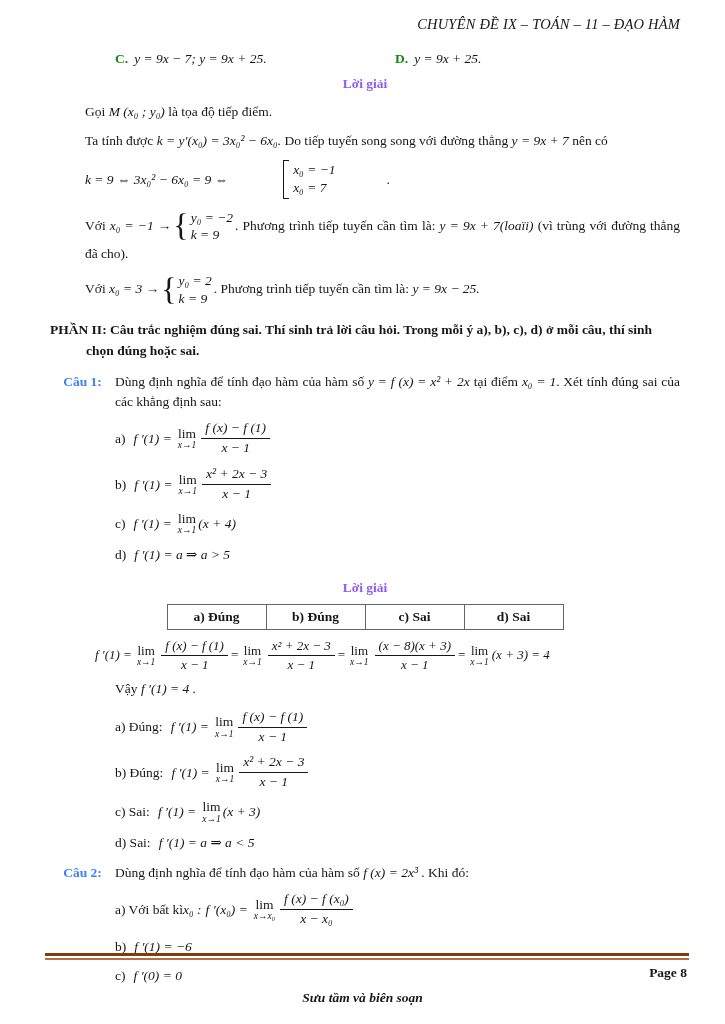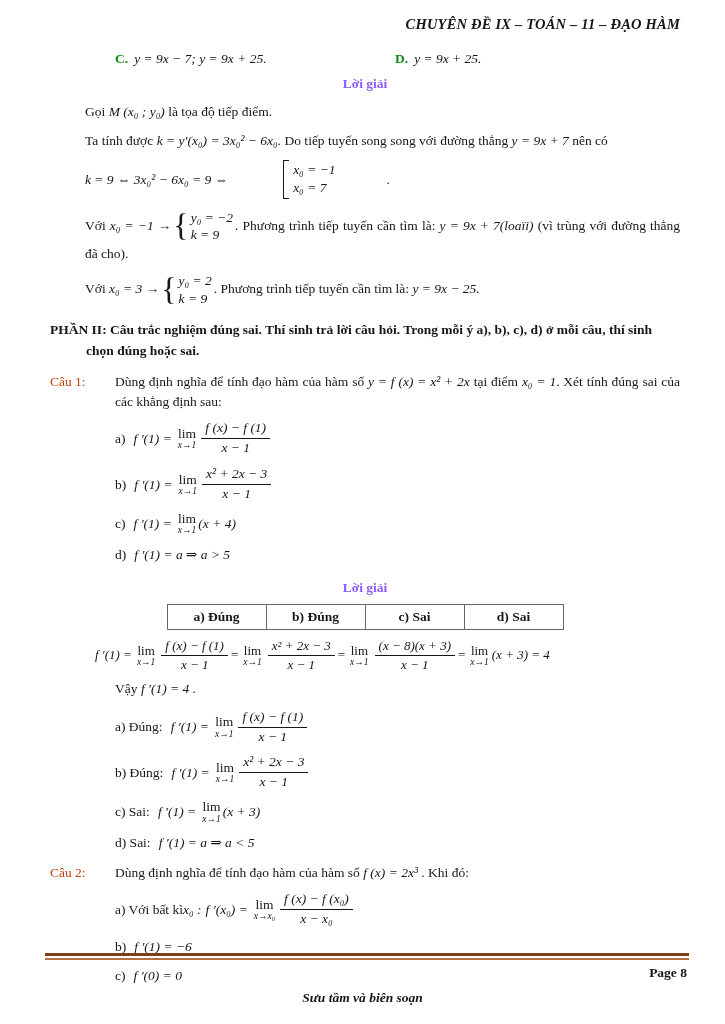--- a/index.html
+++ b/index.html
@@ -4,21 +4,21 @@
 <style>
   html,body{margin:0;padding:0;background:#fff;}
   .page{
     position:relative; width:725px; height:1024px; overflow:hidden;
     background:#fff; box-sizing:border-box;
     padding:14px 45px 0 50px;
     font-family:"Liberation Serif","DejaVu Serif",serif;
     font-size:13.5px; color:#161616; line-height:1.45;
   }
   .math{font-style:italic; font-family:"Liberation Serif","DejaVu Serif",serif;}
-  .doc-header{text-align:right; font-weight:bold; font-style:italic; font-size:14.5px; margin-bottom:14px; letter-spacing:.2px;}
+  .doc-header{text-align:right; font-weight:normal; font-style:italic; font-size:14.5px; margin-bottom:14px; letter-spacing:.2px;}
   
   .options{display:flex; margin-left:65px; margin-bottom:4px;}
   .opt-c{width:280px;}
   .olabel{font-weight:bold; color:#128a12; margin-right:6px;}
   .loigiai{ text-align:center; color:#8b5cf6; font-weight:bold; margin:5px 0 6px;}
   
   .sol{margin:9px 0 9px 35px;}
   .justify{text-align:justify;}
   
   .frac{display:inline-block; vertical-align:middle; text-align:center; margin:0 3px; line-height:1.25;}
@@ -34,21 +34,21 @@
   .cases .col{display:flex; flex-direction:column; line-height:1.3; text-align:left; padding-left:2px;}
   
   .sqcases{display:inline-flex; align-items:stretch; vertical-align:middle; margin:0 3px;}
   .sqcases .bracket{width:5px; border-left:1.6px solid #161616; border-top:1.6px solid #161616; border-bottom:1.6px solid #161616; margin-right:4px;}
   .sqcases .col{display:flex; flex-direction:column; line-height:1.35; text-align:left; padding:1px 0;}
   .eqline{display:flex; align-items:center; margin:10px 0 10px 35px;gap:48px;}
   
   .phan2{font-weight:bold; margin:13px 0 8px; padding-left:36px; text-indent:-36px; line-height:1.55;}
   
   .cau{display:flex; margin-top:10px;}
-  .cau-label{flex:none; width:65px; font-weight:normal; color:#c2410c;}
+  .cau-label{flex:none; width:65px; font-weight:bold; color:#3b82f6;text-align:center;}
   .cau-body{flex:1;}
   .mrow{display:flex; align-items:center; margin:9px 0;}
   .mrow .ilabel{margin-right:8px;}
   .gap{margin-right:4px;}
   .indent65{margin-left:65px;}
   .chain{display:flex; align-items:center; margin:8px 0 6px 45px; font-size:13px;}
   .chain>*{margin-right:3px;}
   
   .ans-table{border-collapse:collapse; margin:2px auto 2px; }
   .ans-table td{border:1px solid #666; width:90px; text-align:center; font-weight:bold; padding:2px 4px; font-size:13.5px;}

